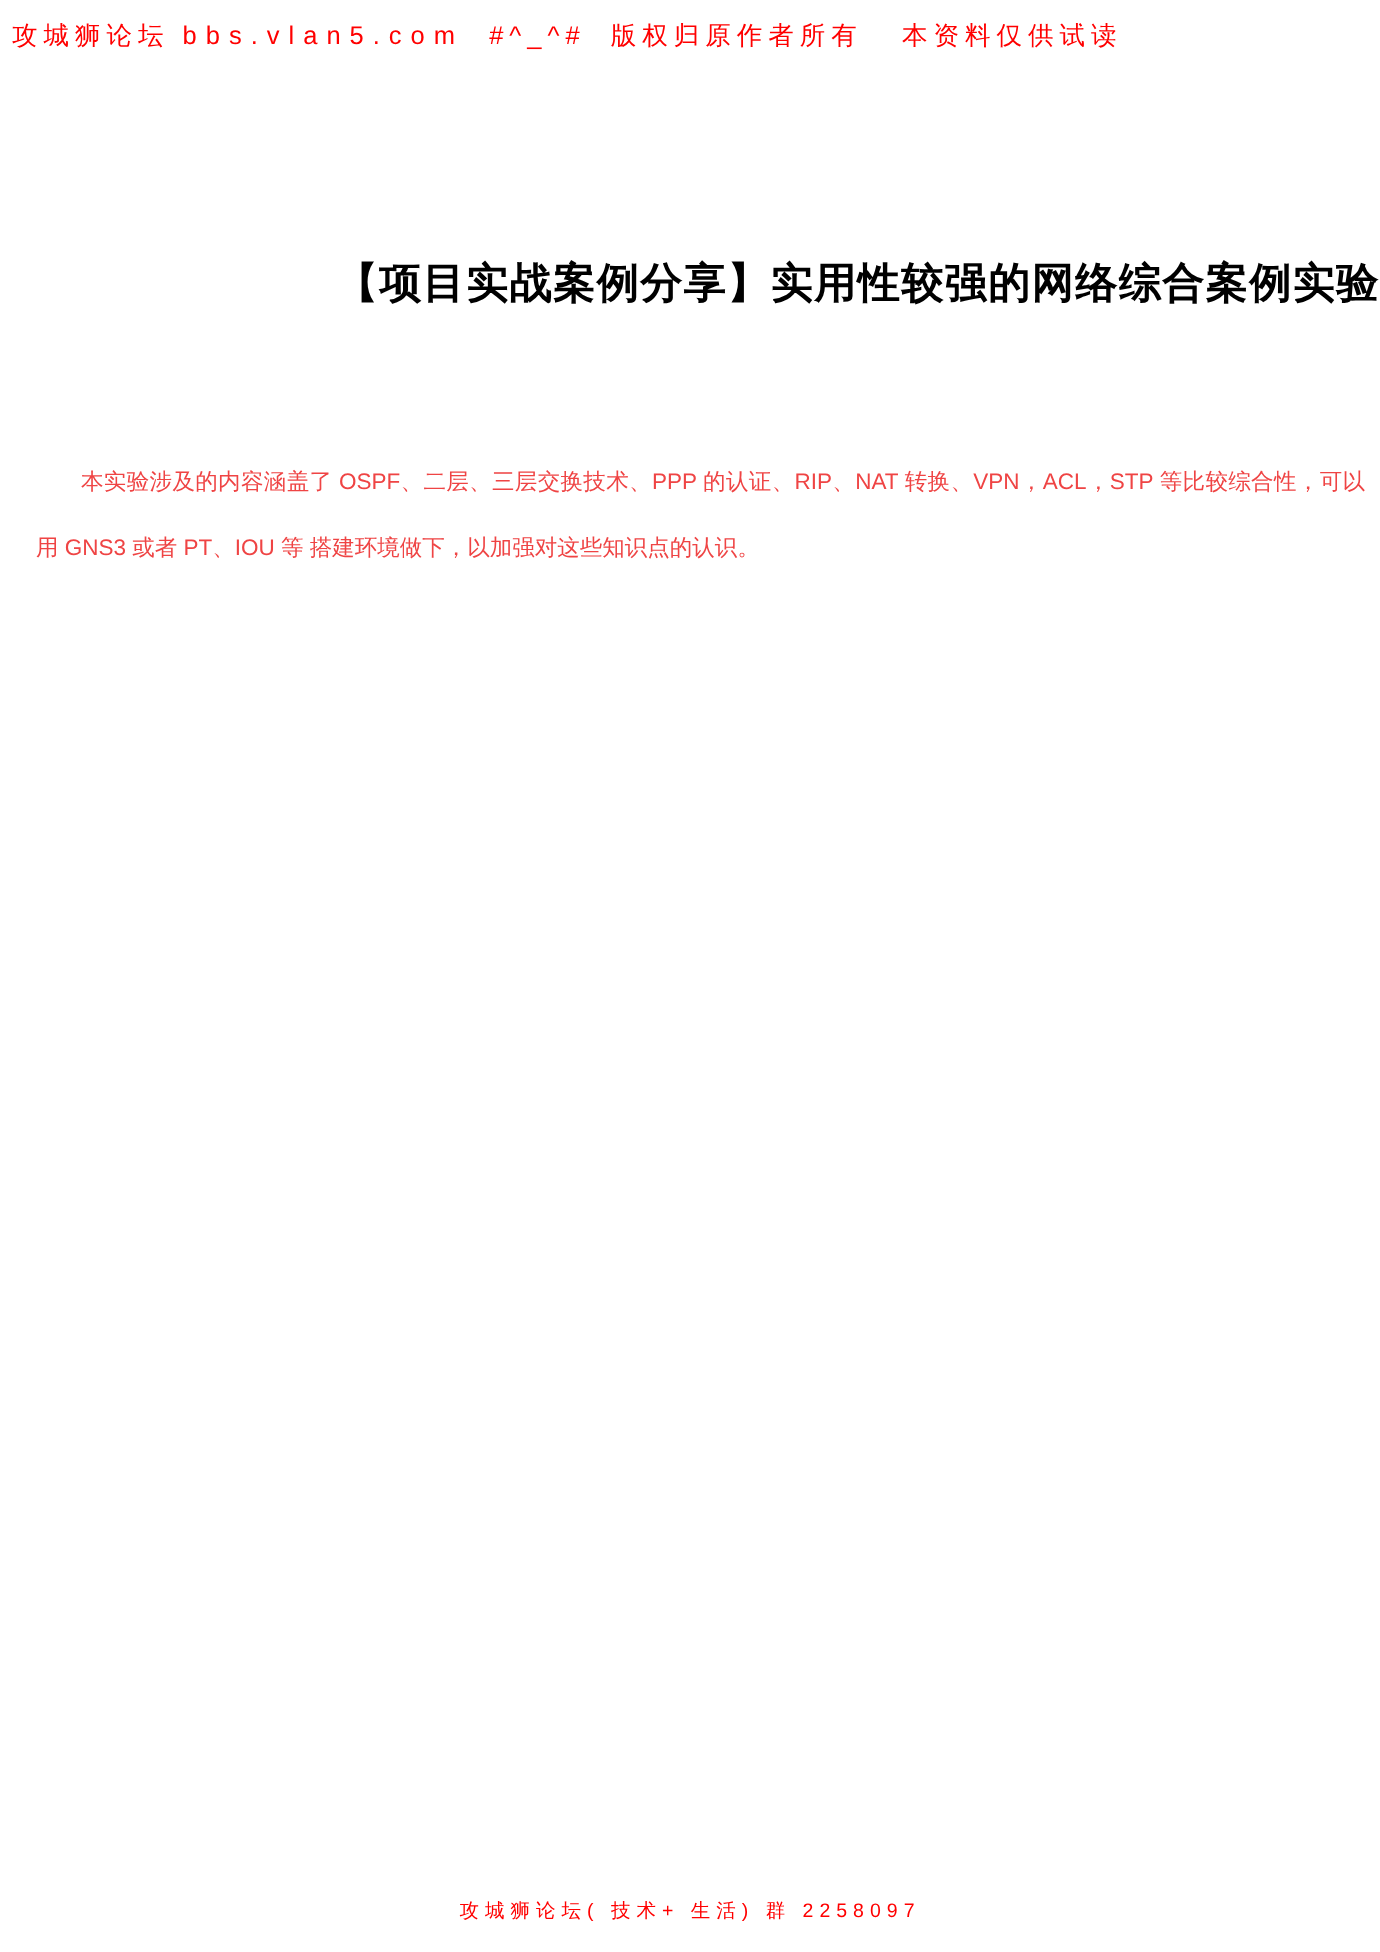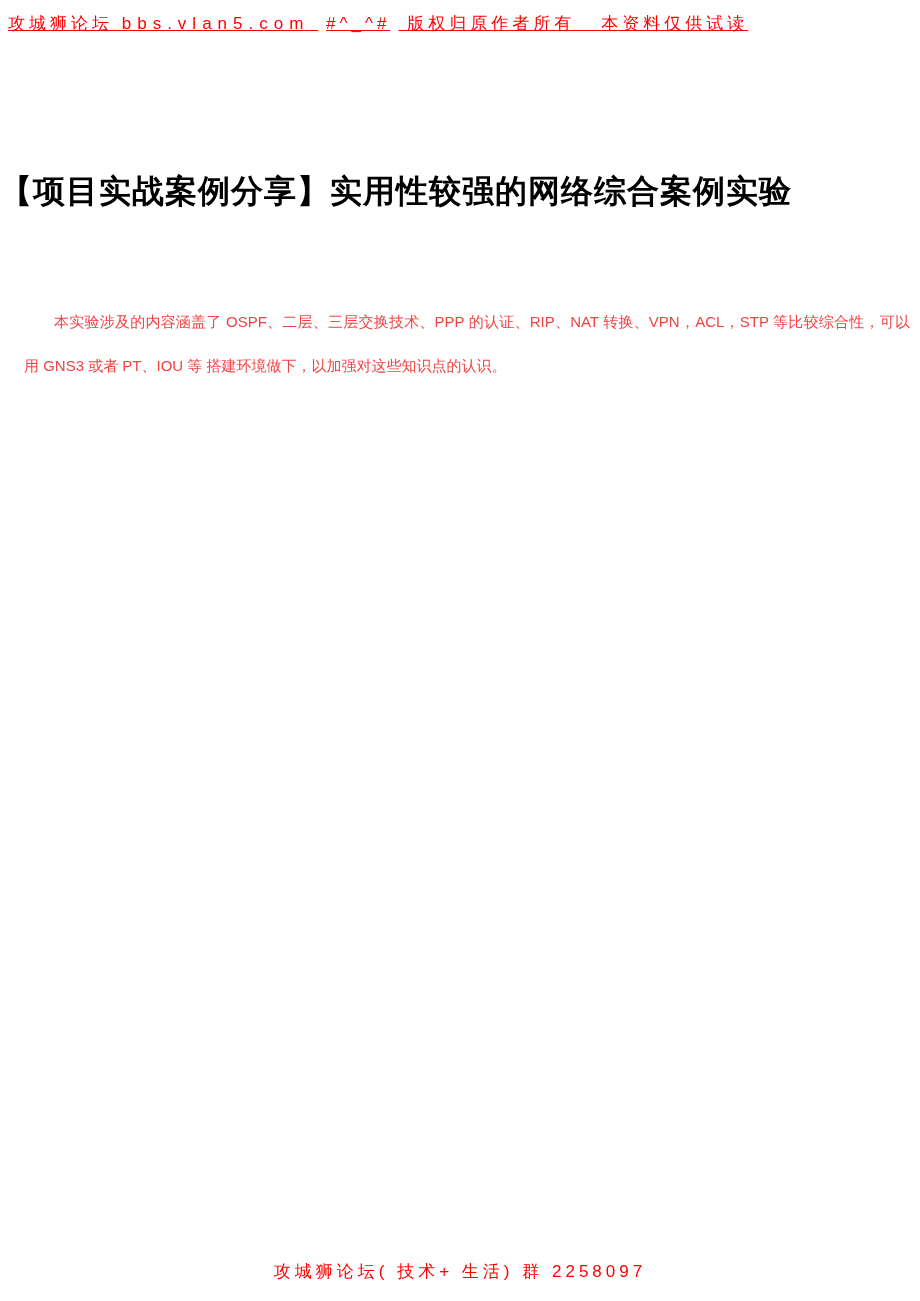--- a/index.html
+++ b/index.html
@@ -19,36 +19,35 @@
       position: absolute;
       top: 12px;
       left: 0;
       width: 100%;
       text-align: left;
       color: #ff0000;
       font-size: 17px;
       letter-spacing: 4px;
       padding-left: 8px;
       white-space: nowrap;
-      text-decoration: underline;
     }
     .watermark-header .site {
       letter-spacing: 6px;
     }
     .watermark-header .deco {
       letter-spacing: 4px;
       margin: 0 8px;
     }
     .page-title {
       position: absolute;
       top: 170px;
       left: 0;
       width: 100%;
-      text-align: left;
-      font-size: 32px;
+      text-align: right;
+      font-size: 28px;
       font-weight: bold;
       color: #000000;
       letter-spacing: 1px;
     }
     .body-text {
       position: absolute;
       top: 300px;
       left: 24px;
       right: 10px;
       font-size: 15px;
@@ -57,21 +56,21 @@
       text-align: justify;
       text-indent: 2em;
     }
     .watermark-footer {
       position: absolute;
       bottom: 18px;
       left: 0;
       width: 100%;
       text-align: center;
       color: #ff0000;
-      font-size: 17px;
+      font-size: 13px;
       letter-spacing: 4px;
     }
   </style>
 </head>
 <body>
 
 <div class="watermark-header">
   <span>攻城狮论坛</span>
   <span class="site">bbs.vlan5.com</span>
   <span class="deco">#^_^#</span>

